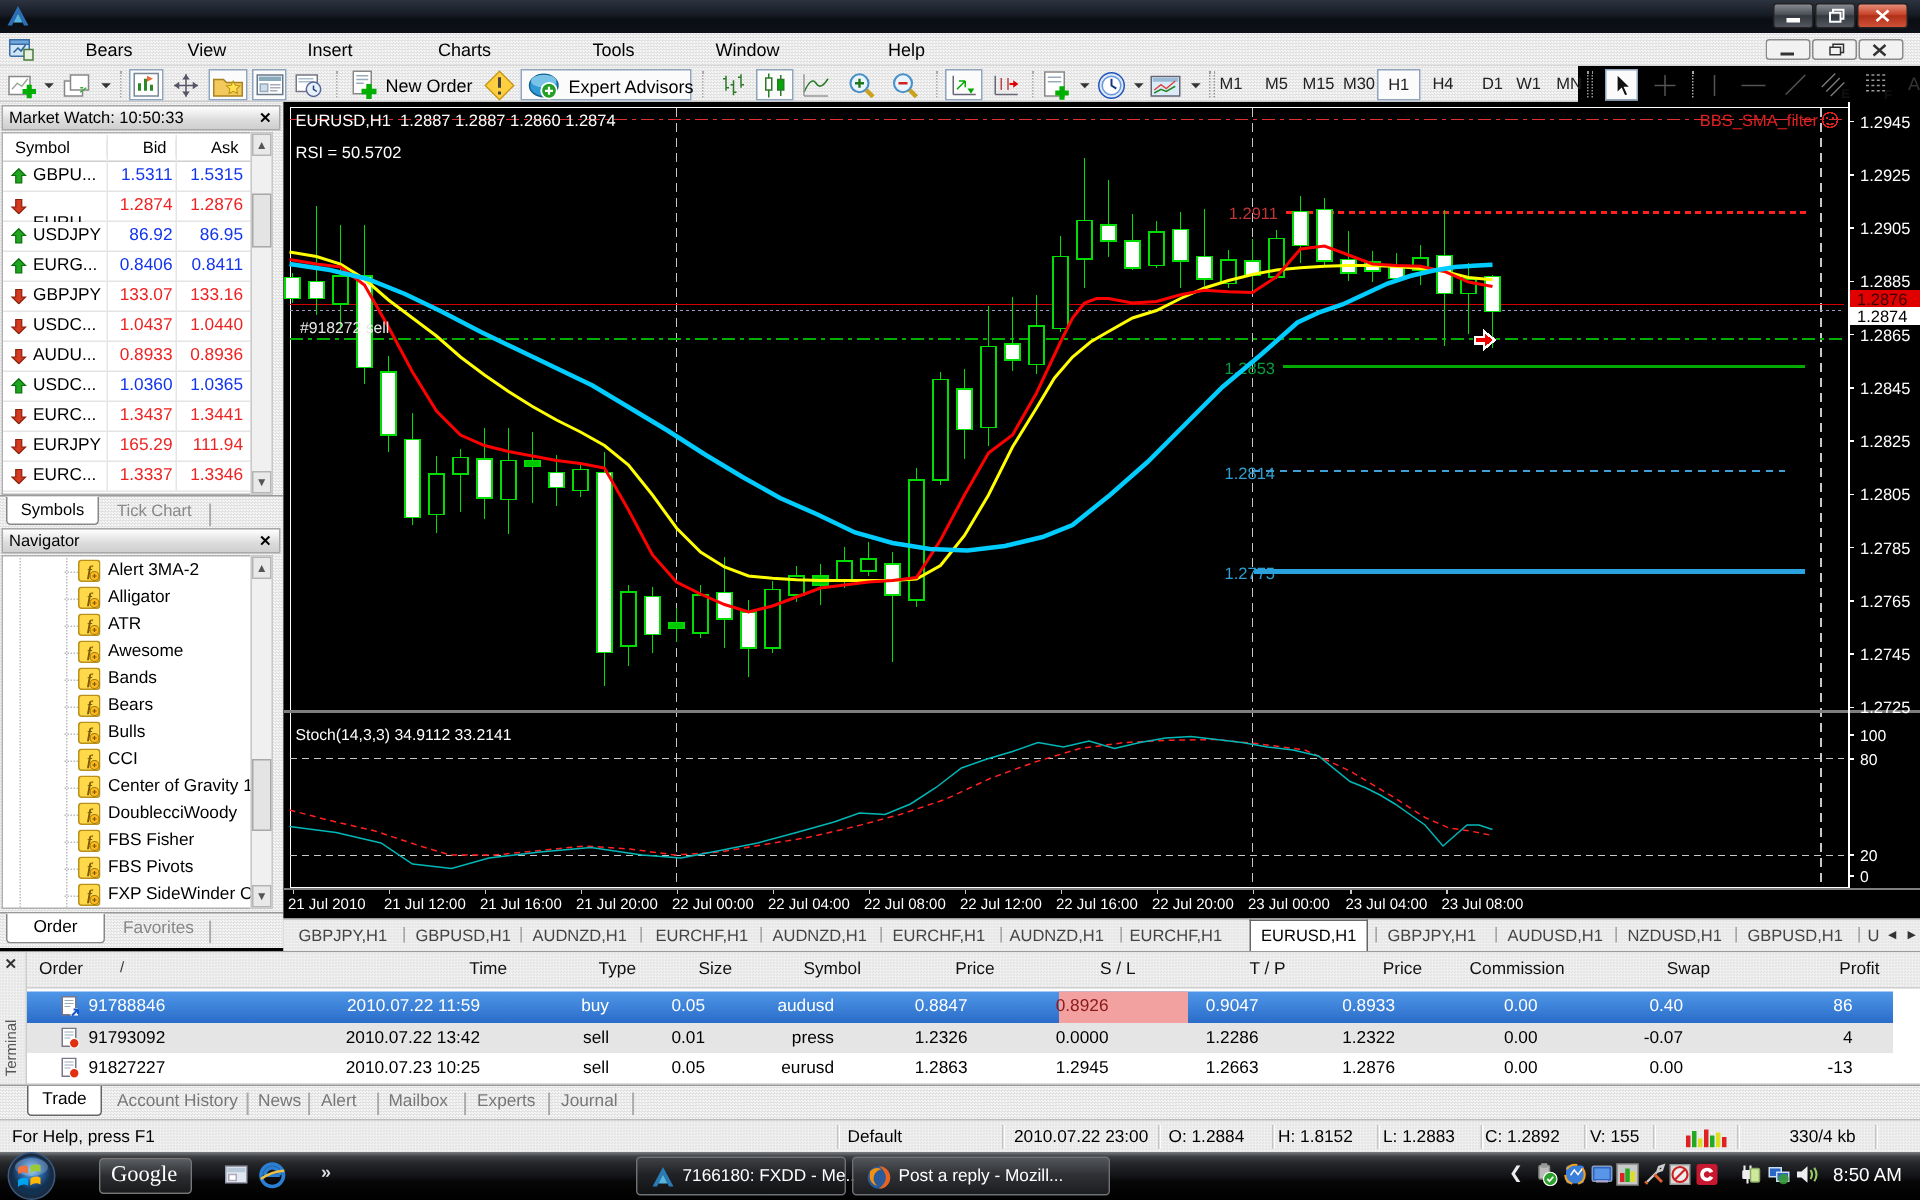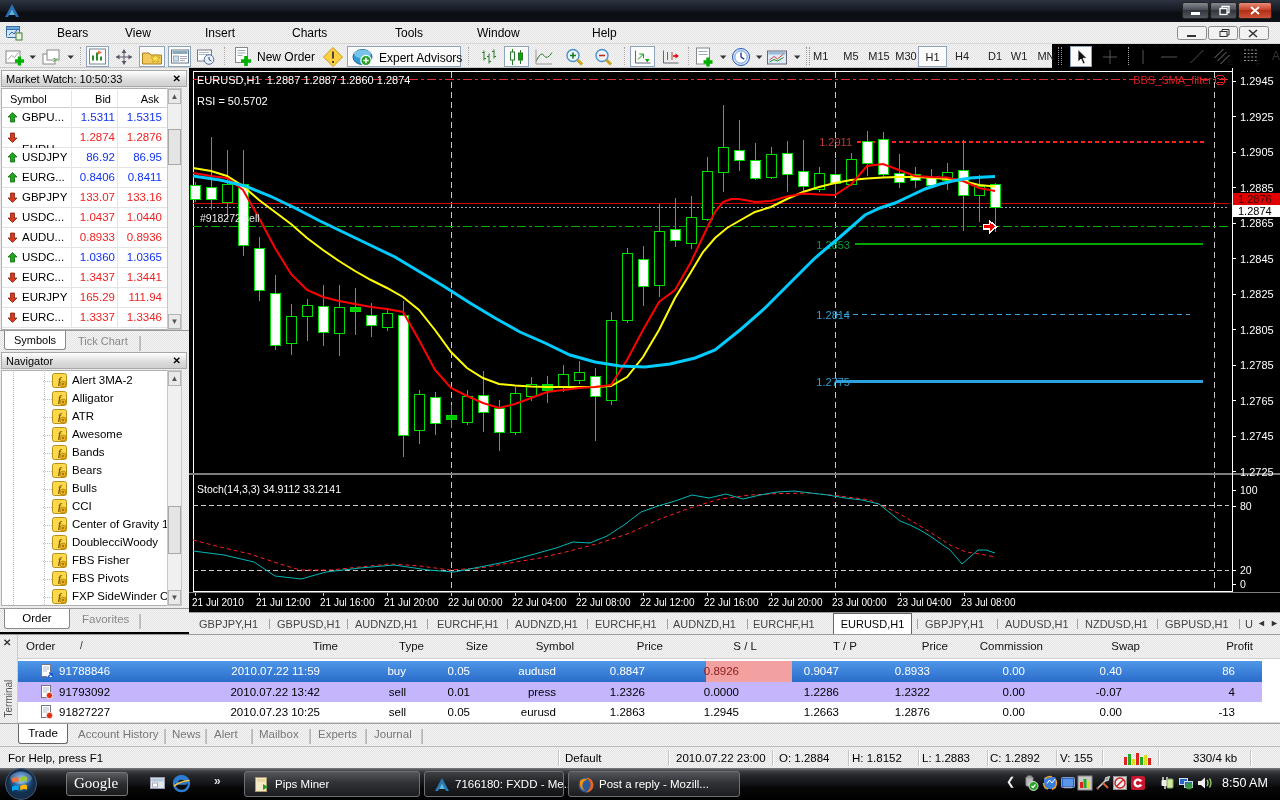--- a/index.html
+++ b/index.html
@@ -826,21 +826,21 @@
       <span style="position:absolute;right:706px;top:4px;color:#fff">audusd</span>
       <span style="position:absolute;right:617px;top:4px;color:#fff">0.8847</span>
       <div style="position:absolute;left:688px;top:0;width:86px;height:21px;background:#f2a0a0"></div>
       <span style="position:absolute;right:523px;top:4px;color:#8a1a1a">0.8926</span>
       <span style="position:absolute;right:423px;top:4px;color:#fff">0.9047</span>
       <span style="position:absolute;right:332px;top:4px;color:#fff">0.8933</span>
       <span style="position:absolute;right:237px;top:4px;color:#fff">0.00</span>
       <span style="position:absolute;right:140px;top:4px;color:#fff">0.40</span>
       <span style="position:absolute;right:27px;top:4px;color:#fff">86</span>
     </div>
-<div style="position:absolute;left:18px;top:47px;width:1244px;height:20px;background:#c4b5fd;font-size:11.5px">
+<div style="position:absolute;left:18px;top:47px;width:1244px;height:20px;background:#e5e5e5;font-size:11.5px">
       <span style="position:absolute;left:22px;top:3px"><svg width="13" height="14" viewBox="0 0 13 14">
           <rect x="1.5" y="0.5" width="9" height="12" fill="#fff" stroke="#778"></rect>
           <path d="M3 3 h6 M3 5 h6 M3 7 h4" stroke="#9ab" stroke-width="0.8"></path>
           <circle cx="9.5" cy="10.5" r="3.2" fill="#e03010" stroke="#fff" stroke-width="0.8"></circle>
         </svg></span>
       <span style="position:absolute;left:41px;top:4px;color:#000">91793092</span>
       <span style="position:absolute;right:942px;top:4px;color:#000">2010.07.22 13:42</span>
       <span style="position:absolute;right:856px;top:4px;color:#000">sell</span>
       <span style="position:absolute;right:792px;top:4px;color:#000">0.01</span>
       <span style="position:absolute;right:706px;top:4px;color:#000">press</span>
@@ -943,28 +943,20 @@
 <svg style="position:absolute;left:150px;top:8px" width="17" height="15" viewBox="0 0 17 15">
       <rect x="0.5" y="1.5" width="14" height="11" fill="#dfe8f0" stroke="#99a"></rect>
       <rect x="1.5" y="2.5" width="12" height="3" fill="#b8c8d8"></rect>
       <rect x="2.5" y="7" width="5" height="4" fill="#fff" stroke="#aab"></rect>
     </svg>
 <svg style="position:absolute;left:172px;top:6px" width="19" height="19" viewBox="0 0 19 19">
       <path d="M9.5 2 a7.5 7.5 0 1 0 0 15 a7.5 7.5 0 0 0 0 -15 M4.5 9.5 a5 5 0 0 1 10 0 M4.5 9.5 h10" fill="none" stroke="#2a7fd4" stroke-width="2.4"></path>
       <path d="M2 12 Q9 7 17.5 6.5" stroke="#f0c040" stroke-width="1.6" fill="none"></path>
     </svg>
 <span style="position:absolute;left:214px;top:6px;color:#ddd;font-size:12px;font-weight:bold">»</span>
-<div style="position:absolute;left:244px;top:3px;width:176px;height:26px;background:linear-gradient(#53565b,#303236 45%,#1c1d20);border:1px solid #6e7074;border-radius:3px">
-      <svg style="position:absolute;left:8px;top:4px" width="18" height="18" viewBox="0 0 18 18">
-        <rect x="2.5" y="1.5" width="11" height="14" fill="#f5e9c8" stroke="#a89a6a"></rect>
-        <rect x="4" y="3" width="8" height="3" fill="#e8d8a0"></rect>
-        <path d="M10 8 l5 3 l-5 3 z" fill="#2a9a2a"></path>
-      </svg>
-      <span style="position:absolute;left:30px;top:6px;font-size:11.5px;color:#fff;white-space:nowrap;overflow:hidden">Pips Miner</span>
-    </div>
 <div style="position:absolute;left:424px;top:3px;width:140px;height:26px;background:linear-gradient(#3f4145,#202225 45%,#121315);border:1px solid #6e7074;border-radius:3px">
       <svg style="position:absolute;left:9px;top:5px" width="16" height="16" viewBox="0 0 16 16">
         <path d="M8 1 L15 14 H12 L8 6 L4 14 H1 Z" fill="#2a7ab5"></path>
         <path d="M8 6 L11 12 H5 Z" fill="#57b6e0"></path>
       </svg>
       <span style="position:absolute;left:30px;top:6px;font-size:11.5px;color:#fff;white-space:nowrap;overflow:hidden">7166180: FXDD - Me...</span>
     </div>
 <div style="position:absolute;left:568px;top:3px;width:172px;height:26px;background:linear-gradient(#53565b,#303236 45%,#1c1d20);border:1px solid #6e7074;border-radius:3px">
       <svg style="position:absolute;left:8px;top:4px" width="18" height="18" viewBox="0 0 18 18">
         <circle cx="9" cy="9" r="7.5" fill="#2a5a9a"></circle>

